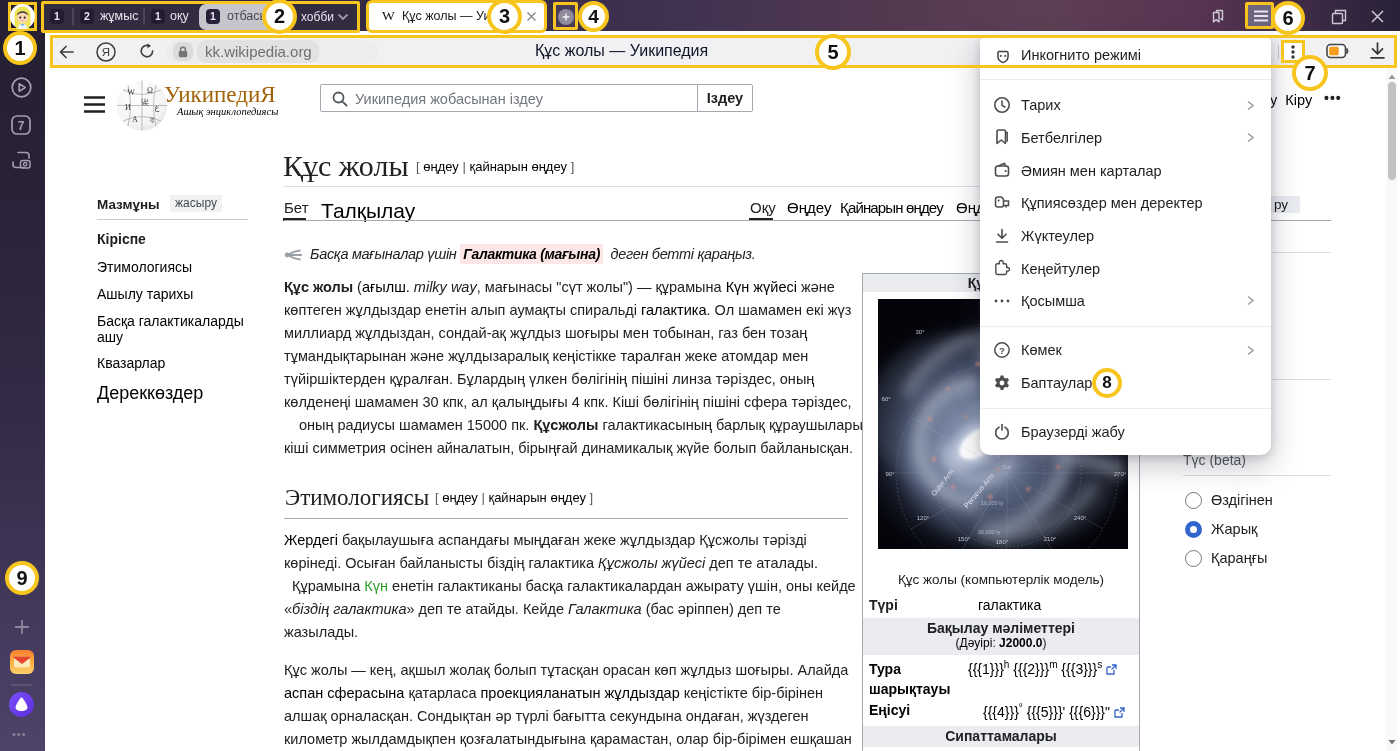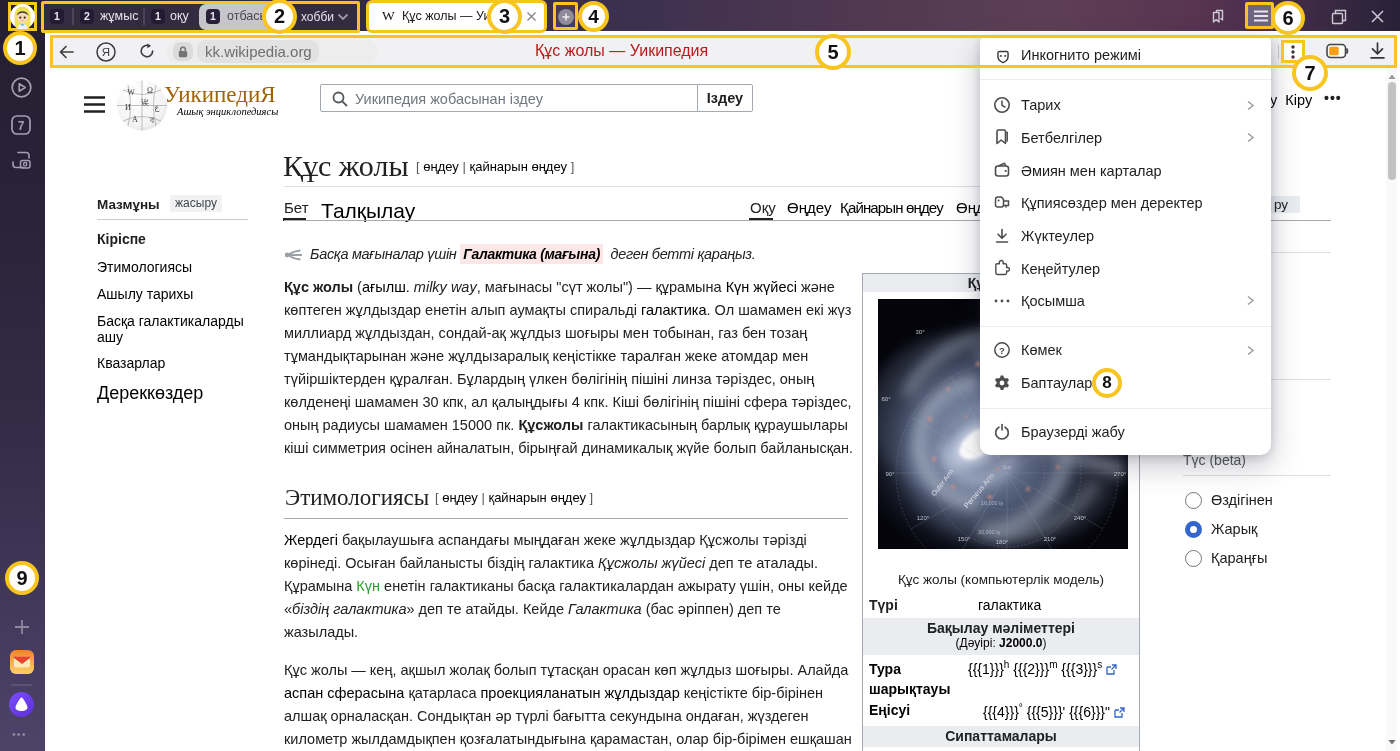--- a/index.html
+++ b/index.html
@@ -90,29 +90,29 @@
     <circle cx="3.2" cy="7" r="2.4" fill="#9aa0a6"></circle>
   </svg>
   <div class="abs" style="left:310px;top:243px;font-size:14.5px;font-style:italic;height:23px;line-height:23px;letter-spacing:-0.3px;">Басқа мағыналар үшін <span class="blue" style="background:#fce7e6;font-weight:bold;font-size:14px;padding:2px 3px;">Галактика (мағына)</span>&nbsp; деген бетті қараңыз.</div>
 
   <div class="ln" style="top:276px;"><b>Құс жолы</b> (<span class="blue">ағылш.</span> <i>milky way</i>, мағынасы "сүт жолы") — құрамына <span class="blue">Күн жүйесі</span> және</div>
   <div class="ln" style="top:322px;">миллиард жұлдыздан, сондай-ақ жұлдыз шоғыры мен тобынан, газ бен тозаң</div>
   <div class="ln" style="top:299px;">көптеген жұлдыздар енетін алып аумақты спиральді <span class="blue">галактика</span>. Ол шамамен екі жүз</div>
   <div class="ln" style="top:345px;">тұмандықтарынан және жұлдызаралық кеңістікке таралған жеке атомдар мен</div>
   <div class="ln" style="top:368px;">түйіршіктерден құралған. Бұлардың үлкен бөлігінің пішіні линза тәріздес, оның</div>
   <div class="ln" style="top:391px;">көлденеңі шамамен 30 кпк, ал қалыңдығы 4 кпк. Кіші бөлігінің пішіні сфера тәріздес,</div>
-  <div class="ln" style="top:414px;">оның радиусы шамамен 15000 пк. <b>Құсжолы</b> галактикасының барлық құраушылары</div>
+  <div class="ln" style="top:414px;margin-left:15px;">оның радиусы шамамен 15000 пк. <b>Құсжолы</b> галактикасының барлық құраушылары</div>
   <div class="ln" style="top:437px;">кіші симметрия осінен айналатын, бірыңғай динамикалық жүйе болып байланысқан.</div>
 
   <div class="abs" style="left:285px;top:485px;font-family:'Liberation Serif',serif;font-size:23px;color:#202122;">Этимологиясы <span style="font-family:'Liberation Sans';font-size:13px;color:#54595d;position:relative;top:-3px;">[ <span class="blue">өңдеу</span> | <span class="blue">қайнарын өңдеу</span> ]</span></div>
   <div class="hr" style="left:284px;top:518px;width:564px;background:#a7a9ad;"></div>
 
   <div class="ln" style="top:529px;"><span class="blue">Жердегі</span> бақылаушыға аспандағы мыңдаған жеке жұлдыздар Құсжолы тәрізді</div>
   <div class="ln" style="top:552px;">көрінеді. Осыған байланысты біздің галактика <i>Құсжолы жүйесі</i> деп те аталады.</div>
-  <div class="ln" style="top:575px;">Құрамына <span style="color:#2e9e2e;">Күн</span> енетін галактиканы басқа галактикалардан ажырату үшін, оны кейде</div>
+  <div class="ln" style="top:575px;margin-left:8px;">Құрамына <span style="color:#2e9e2e;">Күн</span> енетін галактиканы басқа галактикалардан ажырату үшін, оны кейде</div>
   <div class="ln" style="top:598px;">«<i>біздің галактика</i>» деп те атайды. Кейде <i>Галактика</i> (бас әріппен) деп те</div>
   <div class="ln" style="top:621px;">жазылады.</div>
 
   <div class="ln" style="top:659px;">Құс жолы — кең, ақшыл жолақ болып тұтасқан орасан көп жұлдыз шоғыры. Алайда</div>
   <div class="ln" style="top:705px;">алшақ орналасқан. Сондықтан әр түрлі бағытта секундына ондаған, жүздеген</div>
   <div class="ln" style="top:682px;"><span class="blue">аспан сферасына</span> қатарласа <span class="blue">проекцияланатын жұлдыздар</span> кеңістікте бір-бірінен</div>
   <div class="ln" style="top:728px;">километр жылдамдықпен қозғалатындығына қарамастан, олар бір-бірімен ешқашан</div>
 
   <div class="abs" style="left:862px;top:273px;width:276px;height:478px;border:1px solid #a2a9b1;background:#fff;font-size:14px;">
     <div class="abs" style="left:0;top:0;width:276px;height:18px;background:#eaecf0;text-align:center;font-weight:bold;line-height:18px;">Құс жолы</div>
@@ -387,21 +387,21 @@
   <div class="abs" style="left:121px;top:9px;width:212px;height:23px;background:#ededee;border-radius:11px;">
     <div class="abs" style="left:7px;top:2px;width:20px;height:19px;background:#dcdbdc;border-radius:7px;"></div>
     <svg class="abs" style="left:11px;top:6px;" width="12" height="12" viewBox="0 0 12 12">
       <rect x="1.8" y="5" width="8.4" height="6.2" rx="1.4" fill="#757374"></rect>
       <path d="M3.6 5 V3.7 A2.4 2.4 0 0 1 8.4 3.7 V5" fill="none" stroke="#757374" stroke-width="1.5"></path>
     </svg>
     <div class="abs" style="left:31px;top:0px;width:122px;height:23px;background:#e3e2e3;border-radius:9px;"></div>
     <span class="abs" style="left:39px;top:3px;font-size:15px;color:#6f6f6f;">kk.wikipedia.org</span>
   </div>
 
-  <span class="abs" style="left:490px;top:11px;font-size:16px;color:#b91c1c;">Құс жолы — Уикипедия</span>
+  <span class="abs" style="left:490px;top:11px;font-size:16px;color:#0f172a;">Құс жолы — Уикипедия</span>
 
   <div class="abs" style="left:1233px;top:14px;width:1px;height:14px;background:#c9c7cb;"></div>
 
   <svg class="abs" style="left:1281px;top:12px;" width="23" height="16" viewBox="0 0 23 16">
     <rect x="1" y="1.5" width="18.5" height="13" rx="3.5" fill="#fbfbfc" stroke="#454548" stroke-width="1.6"></rect>
     <rect x="3.2" y="3.7" width="9.5" height="8.6" rx="1.5" fill="#f99d1c"></rect>
     <path d="M20.5 5.5 Q22.4 8 20.5 10.5" fill="none" stroke="#454548" stroke-width="1.8"></path>
   </svg>
 
   <svg class="abs" style="left:1324px;top:11px;" width="17" height="18" viewBox="0 0 17 18">

